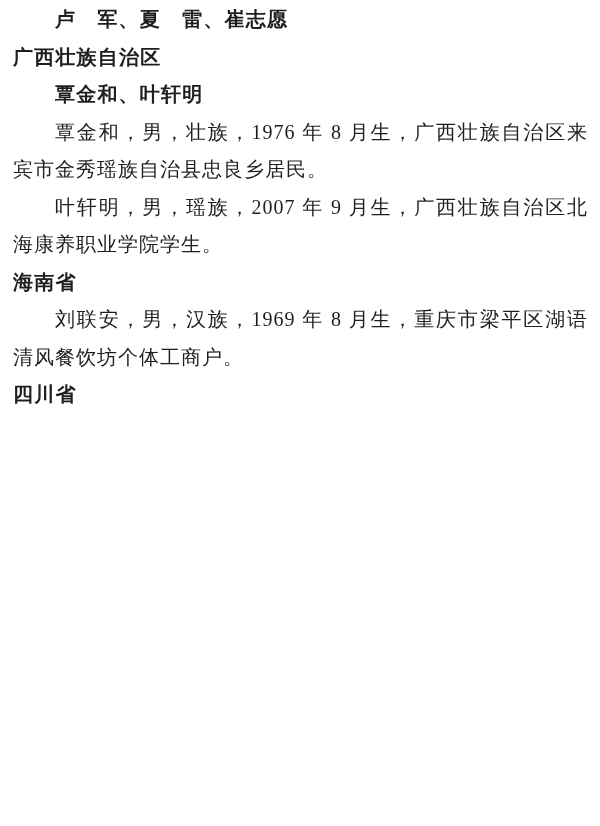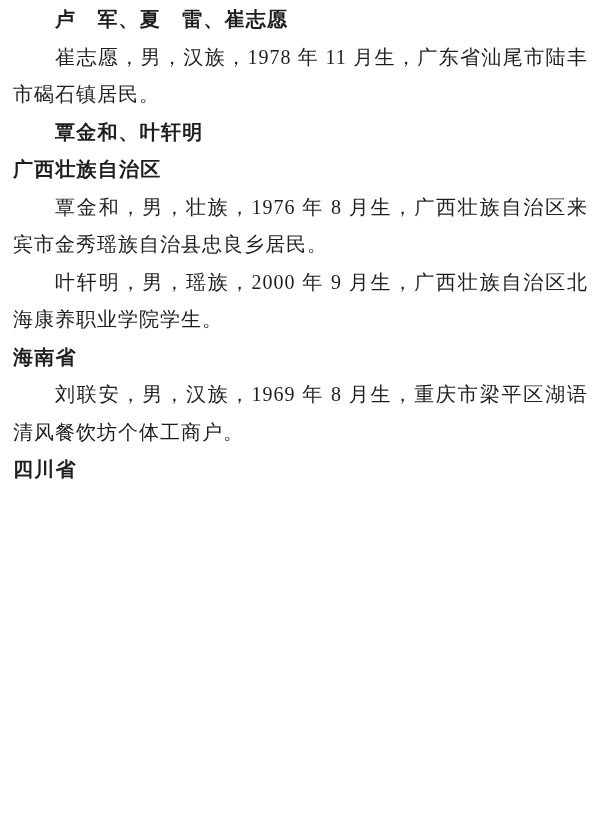--- a/index.html
+++ b/index.html
@@ -40,29 +40,28 @@
 </style>
 </head>
 <body>
 
 <div class="page">
 
   <p class="heading indent">卢　军、夏　雷、崔志愿</p>
 
 
 
-  <p class="indent">崔志愿，男，汉族，1978 年 11 月生，广东省汕尾市陆丰市碣石镇居民。</p>
+
+  <p class="heading">广西壮族自治区</p>
 
   <p class="heading indent">覃金和、叶轩明</p>
 
-  <p class="heading">广西壮族自治区</p>
-
   <p class="indent">覃金和，男，壮族，1976 年 8 月生，广西壮族自治区来宾市金秀瑶族自治县忠良乡居民。</p>
 
-  <p class="indent">叶轩明，男，瑶族，2000 年 9 月生，广西壮族自治区北海康养职业学院学生。</p>
+  <p class="indent">叶轩明，男，瑶族，2007 年 9 月生，广西壮族自治区北海康养职业学院学生。</p>
 
   <p class="heading">海南省</p>
 
 
 
   <p class="indent">刘联安，男，汉族，1969 年 8 月生，重庆市梁平区湖语清风餐饮坊个体工商户。</p>
 
   <p class="heading">四川省</p>
 
 

